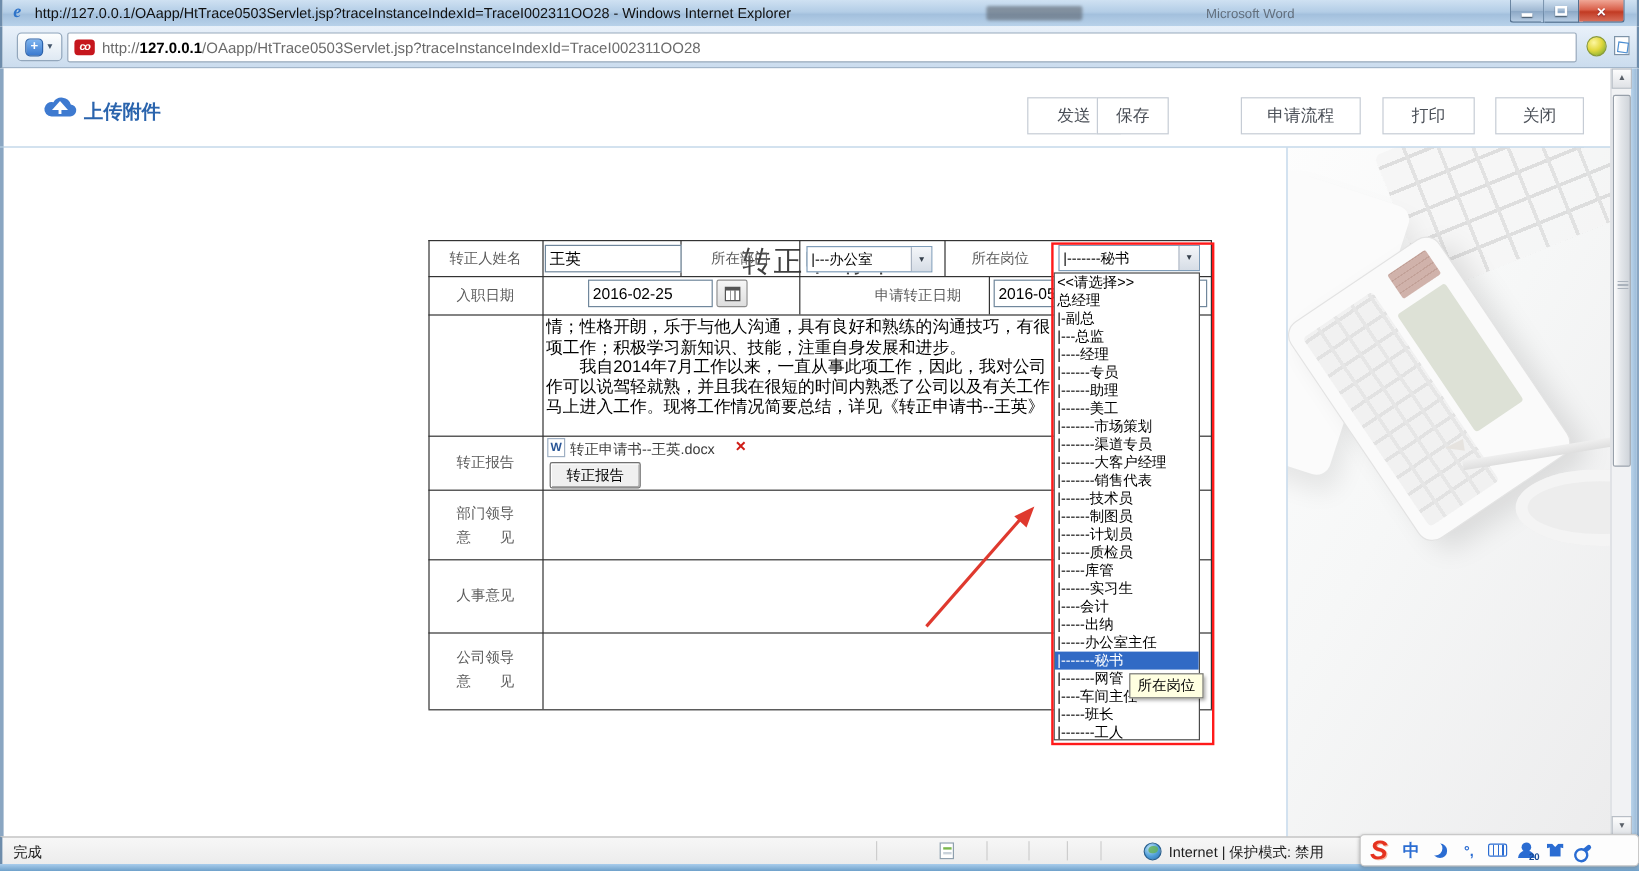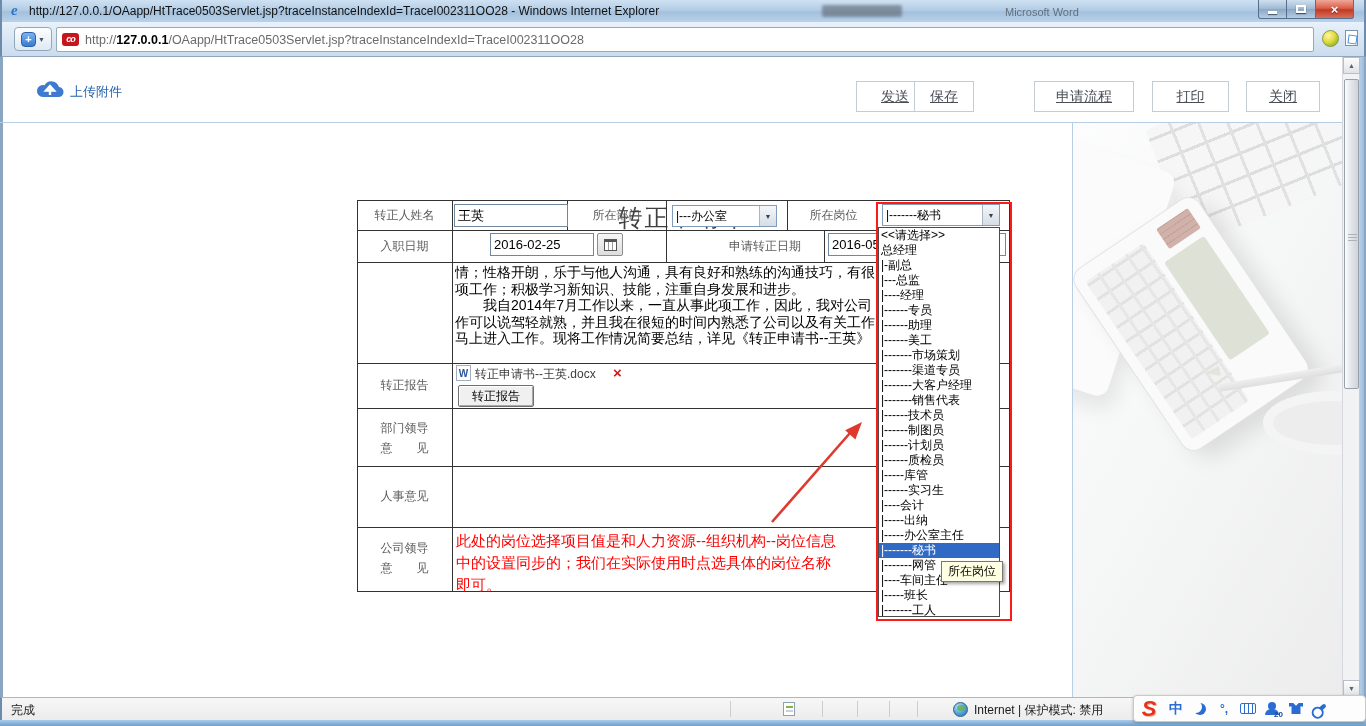--- a/index.html
+++ b/index.html
@@ -54,23 +54,23 @@
     border:1px solid #4d8fd2; transform:rotate(8deg); }
 
   
   #viewport { left:0; top:57px; width:1366px; height:640px; background:#fff;
     border-left:3px solid #8aa6c2; border-right:2px solid #8aa6c2; overflow:hidden; }
   
   #right-frame { left:1359px; top:57px; width:5px; height:640px; background:linear-gradient(90deg,#b9d3ea,#9dbcd9); }
 
   
   #upload-cloud { left:36px; top:77px; width:28px; height:22px; }
-  #upload-label { left:70px; top:83px; font-size:13px; font-weight:normal; color:#2a64ad; }
+  #upload-label { left:70px; top:83px; font-size:16px; font-weight:bold; color:#2a64ad; }
   .toolbtn { position:absolute; top:81px; height:31px; background:#fff; border:1px solid #c6ccd5;
-    color:#4a4f57; font-size:14px; display:flex; align-items:center; justify-content:center; cursor:pointer;text-decoration:underline; }
+    color:#4a4f57; font-size:14px; display:flex; align-items:center; justify-content:center; cursor:pointer; }
   #sep-line { left:0; top:122px; width:1342px; height:1px; background:#b7cfe4; }
 
   
   #photo { left:1058px; top:123px; width:284px; height:574px; overflow:hidden;
     background:linear-gradient(120deg,#fdfdfd 0%,#f6f7f7 45%,#ececed 100%); }
   .ph { position:absolute; }
   #ph-keyboard { left:100px; top:-50px; width:280px; height:125px; transform:rotate(-22deg);
     border-radius:6px;
     background:repeating-linear-gradient(90deg,transparent 0 24px,#dcdcdc 24px 27px),
                repeating-linear-gradient(0deg,#f6f6f6 0 20px,#d8d8d8 20px 23px); opacity:.8; }
@@ -313,25 +313,20 @@
   <div id="word-icon" class="abs">W</div>
   <div id="report-file" class="abs">转正申请书--王英.docx</div>
   <div id="file-delete" class="abs">×</div>
   <div id="report-btn" class="abs">转正报告</div>
 
   <div class="opinion-label" style="left:357px;top:418px;white-space:pre-line;">部门领导
 意　　见</div>
   <div class="cell-label" style="left:357px;top:466px;width:95px;height:61px;">人事意见</div>
   <div class="opinion-label" style="left:357px;top:538px;white-space:pre-line;">公司领导
 意　　见</div>
-  <div id="company-comment" class="abs">
-    <div>此处的岗位选择项目值是和人力资源--组织机构--岗位信息</div>
-    <div>中的设置同步的；我们在实际使用时点选具体的岗位名称</div>
-    <div>即可。</div>
-  </div>
 
   <svg id="red-arrow" class="abs" viewBox="0 0 130 125">
     <line x1="22" y1="114" x2="100" y2="25" stroke="#df392e" stroke-width="2.6"></line>
     <polygon points="112,14 105.4,31.6 95.2,22.2" fill="#df392e"></polygon>
   </svg>
 
   <div id="pos-select" class="sel">
     <div class="sel-text">|-------秘书</div>
     <div class="sel-btn">▼</div>
   </div>

